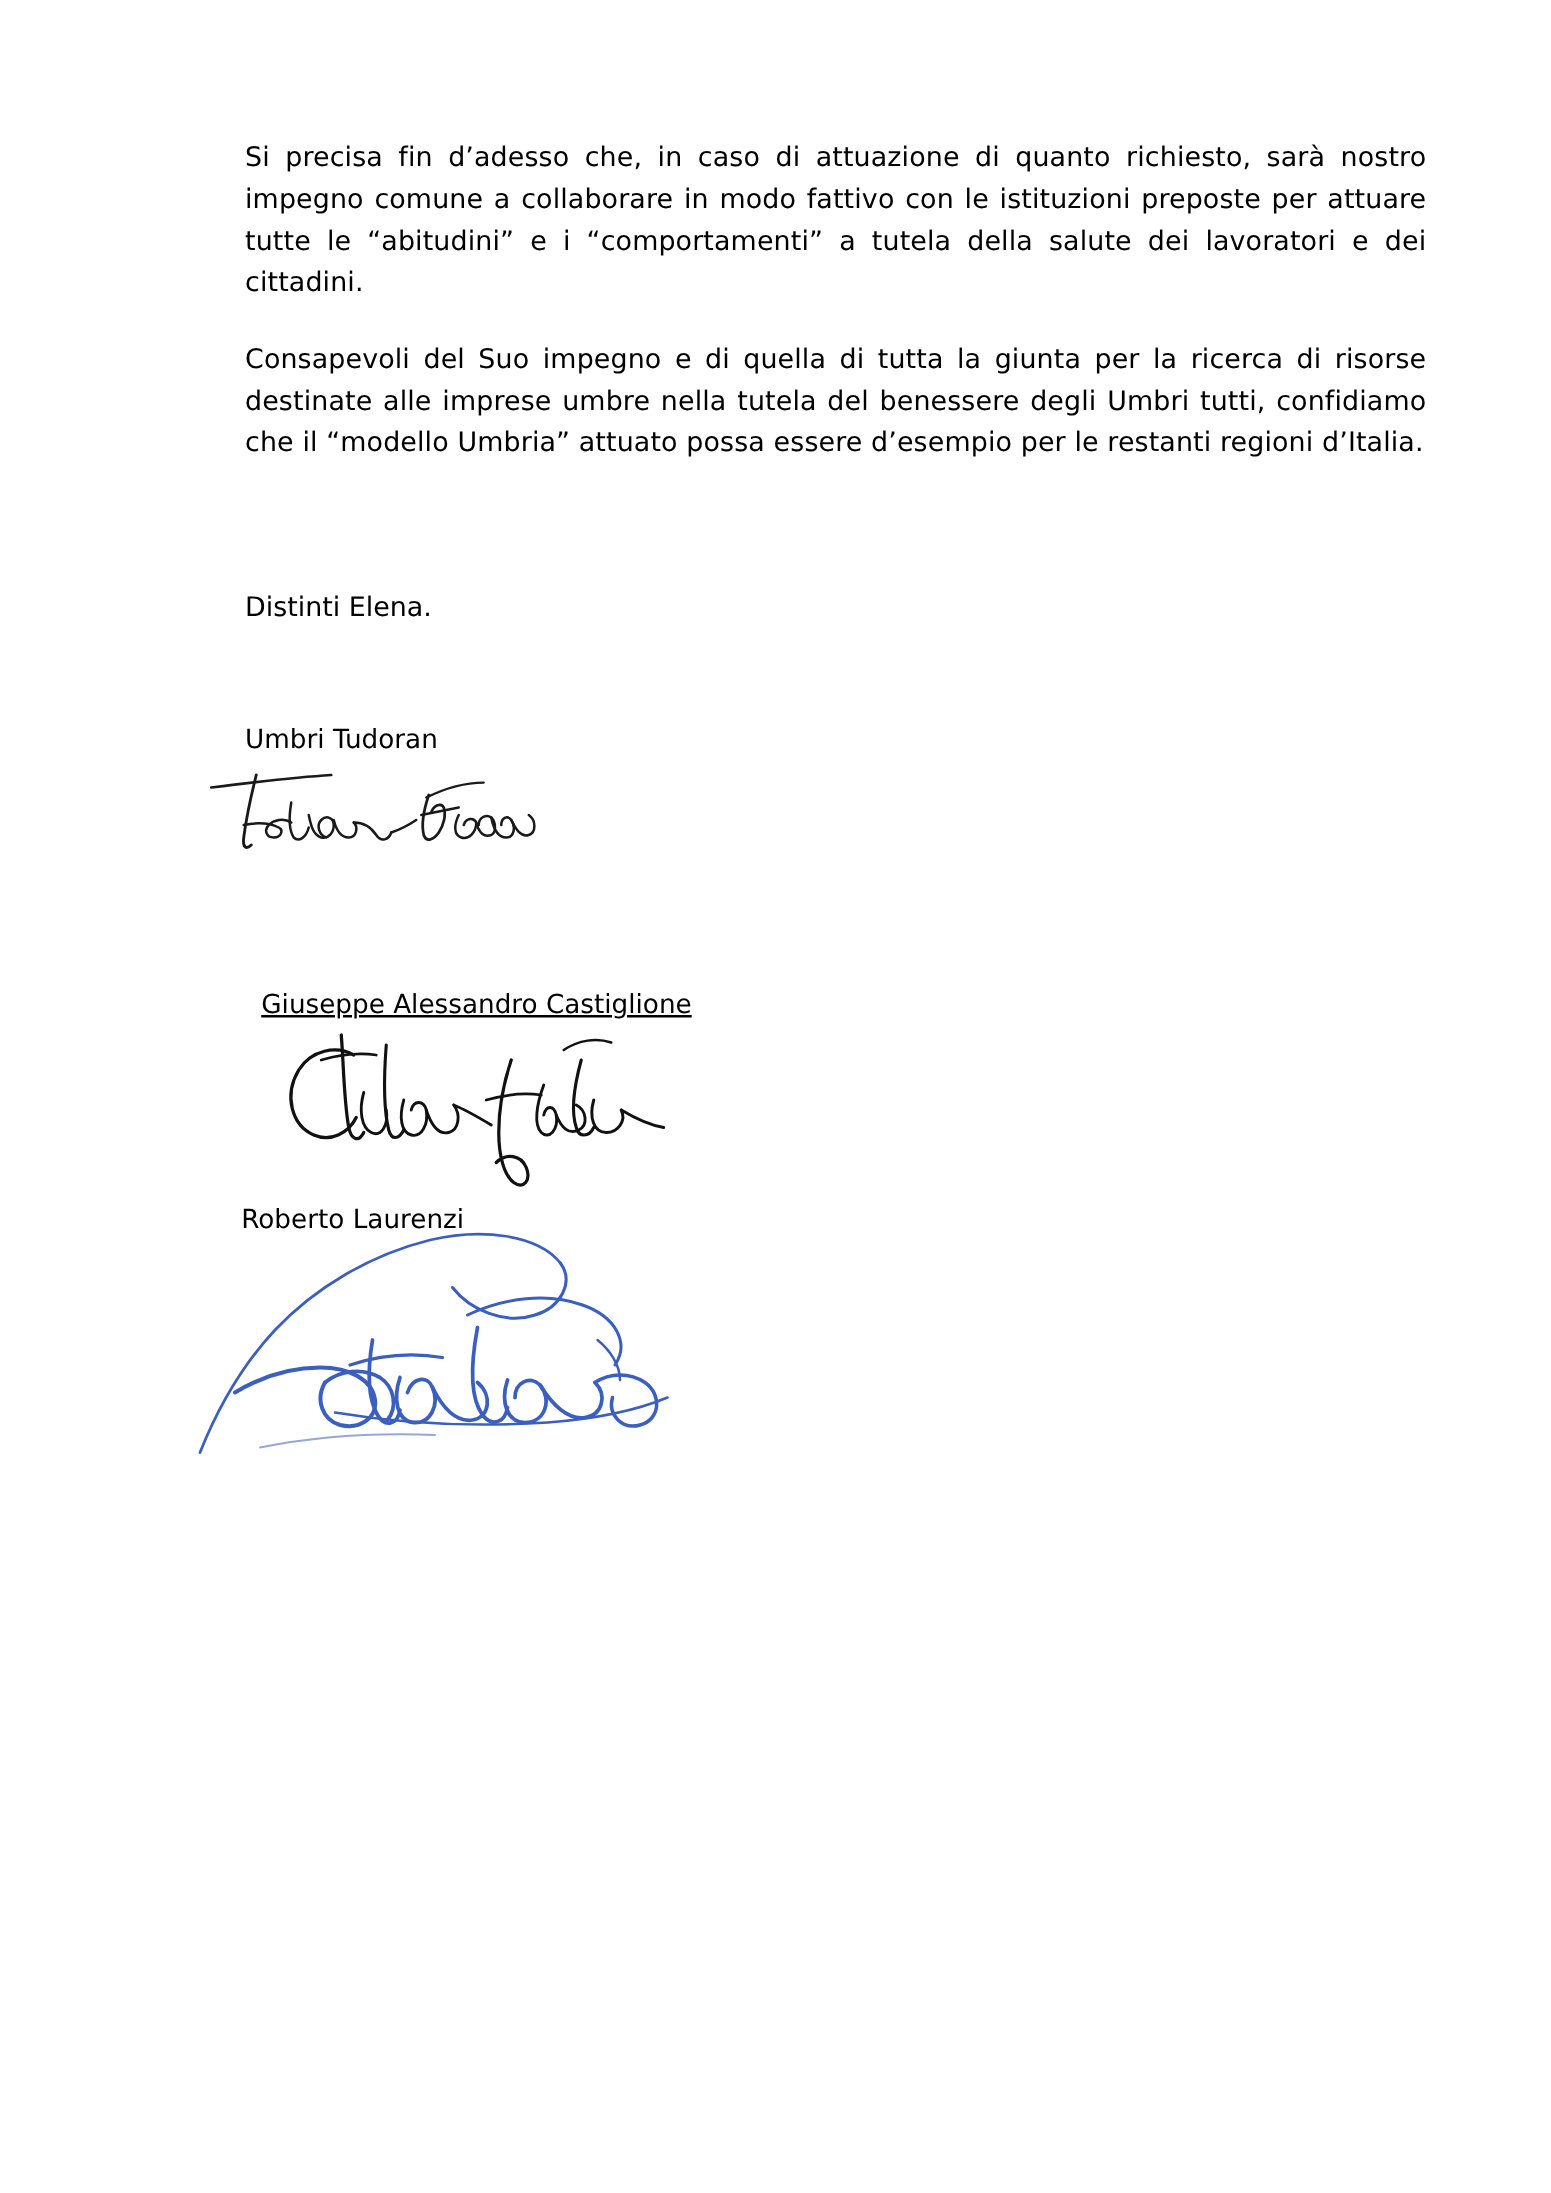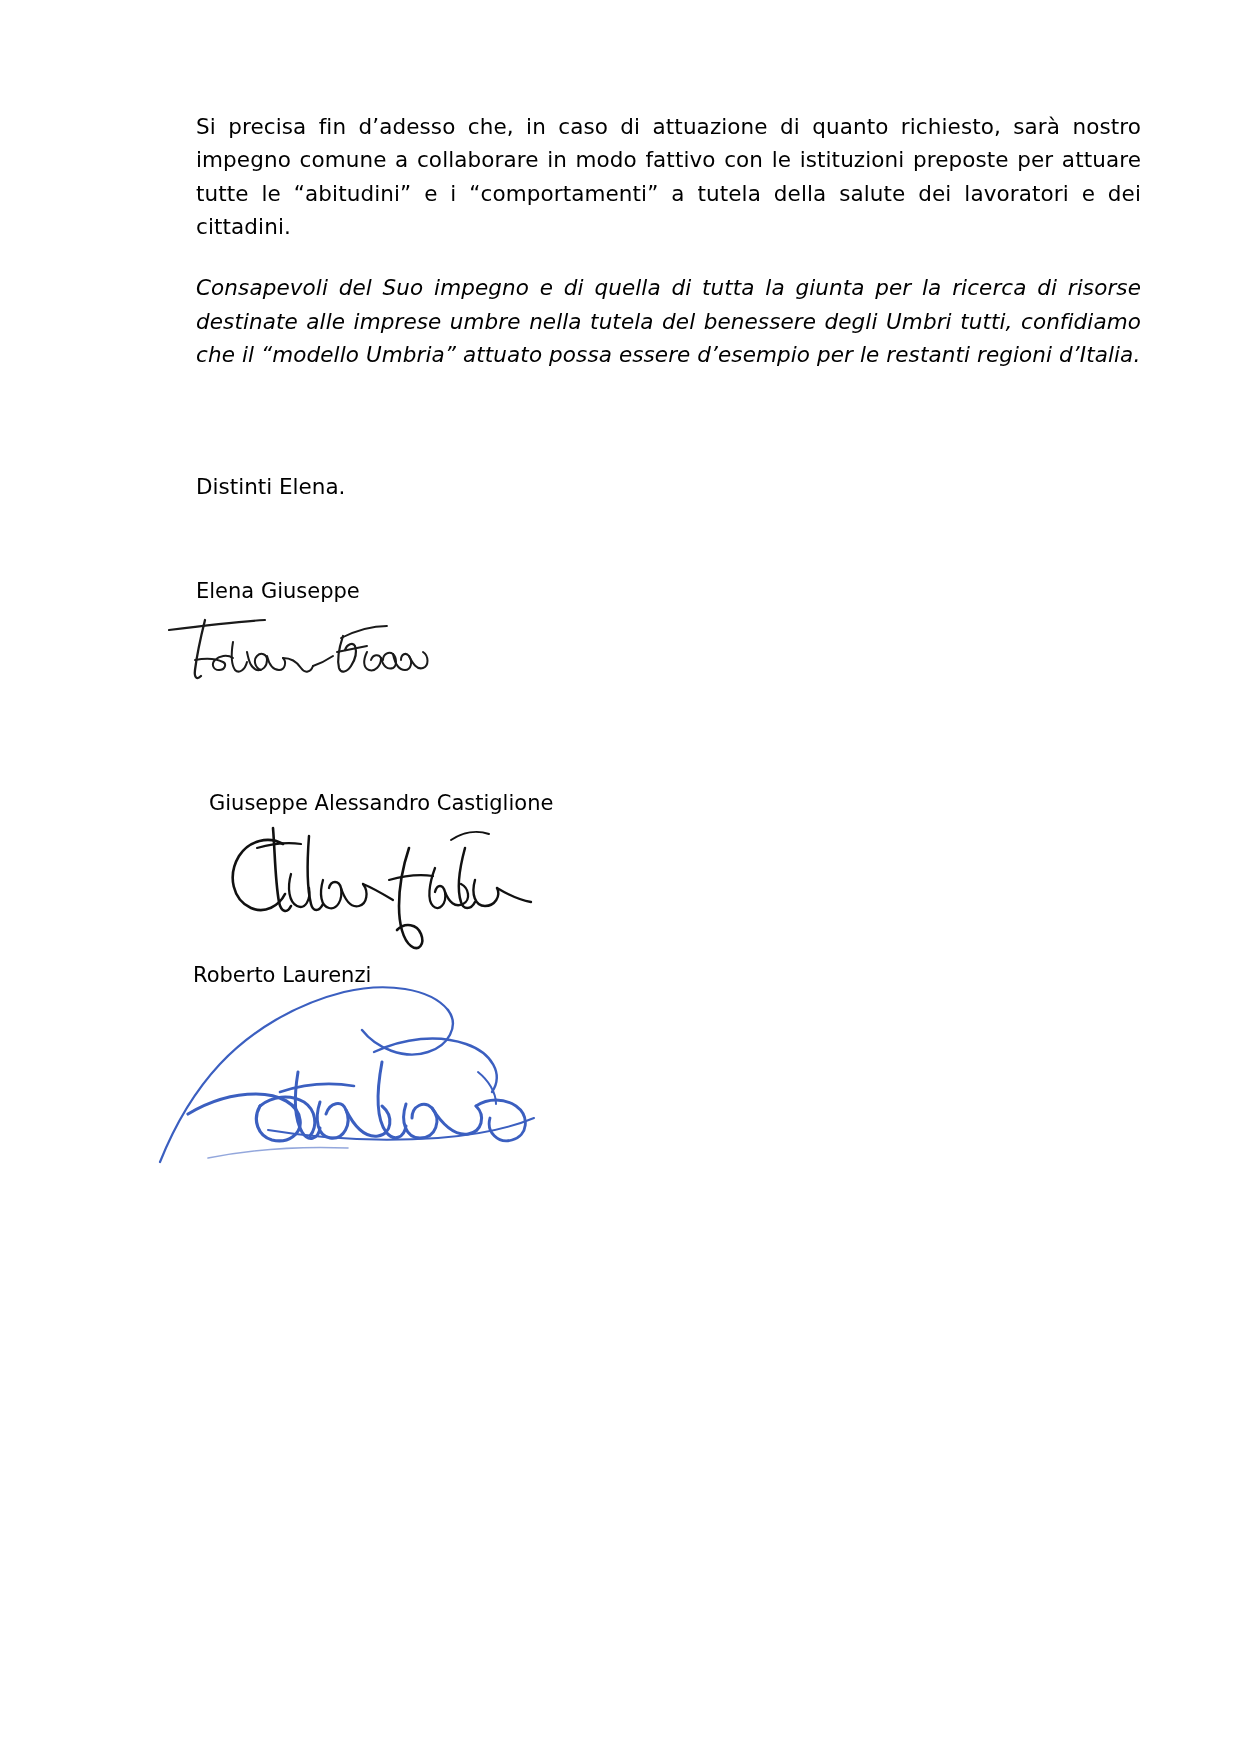--- a/index.html
+++ b/index.html
@@ -28,21 +28,21 @@
     width: 945px;
   }
   p.para {
     margin: 0 0 28px 0;
     font-size: 21.5px;
     line-height: 1.55;
     text-align: justify;
     text-justify: inter-word;
     letter-spacing: 0.1px;
   }
-  p.para:last-of-type { margin-bottom: 0; font-style: italic; }
+  p.para:last-of-type { margin-bottom: 0; }
 
   .closing {
     position: absolute;
     left: 148px;
     top: 472px;
     font-size: 21.5px;
     line-height: 1.4;
   }
 
   .sig-block { position: absolute; }
@@ -52,21 +52,21 @@
     line-height: 1.3;
     white-space: nowrap;
   }
 
   
   #signer-0 { left: 148px; top: 578px; }
   #signer-0 .sig-img { position: absolute; left: -35px; top: 30px; }
 
   
   #signer-1 { left: 155px; top: 790px; }
-  #signer-1 .sig-name { padding-left: 6px; }
+  #signer-1 .sig-name { padding-left: 6px; text-decoration: underline; }
   #signer-1 .sig-img { position: absolute; left: 10px; top: 28px; }
 
   
   #signer-2 { left: 145px; top: 962px; }
   #signer-2 .sig-img { position: absolute; left: -45px; top: -10px; }
 
   svg { display: block; overflow: visible; }
 </style>
 </head>
 <body>
@@ -74,21 +74,21 @@
 <div class="page">
 
   <div class="content">
     <p class="para">Si precisa fin d’adesso che, in caso di attuazione di quanto richiesto, sarà nostro impegno comune a collaborare in modo fattivo con le istituzioni preposte per attuare tutte le “abitudini” e i “comportamenti” a tutela della salute dei lavoratori e dei cittadini.</p>
     <p class="para">Consapevoli del Suo impegno e di quella di tutta la giunta per la ricerca di risorse destinate alle imprese umbre nella tutela del benessere degli Umbri tutti, confidiamo che il “modello Umbria” attuato possa essere d’esempio per le restanti regioni d’Italia.</p>
   </div>
 
   <div class="closing">Distinti Elena.</div>
 
   <div class="sig-block" id="signer-0">
-    <div class="sig-name">Elena Giuseppe</div>
+    <div class="sig-name">Umbri Tudoran</div>
     <div class="sig-img">
       <svg width="280" height="90" viewBox="0 0 280 90" fill="none" xmlns="http://www.w3.org/2000/svg">
         <g stroke="#1a1a1a" stroke-linecap="round" stroke-linejoin="round" fill="none">
           <path d="M8 22 C40 18 72 14 104 12" stroke-width="2.1"></path>
           <path d="M44 12 C40 28 36 46 34 62 C33 70 36 72 40 68" stroke-width="2.3"></path>
           <path d="M34 52 C44 50 54 50 62 54 C66 56 64 62 58 62 C52 62 50 56 54 52 C58 48 66 46 72 50" stroke-width="2"></path>
           <path d="M72 34 C70 46 70 56 74 62 C78 66 84 62 86 54" stroke-width="2"></path>
           <path d="M86 44 C88 54 90 60 96 62 C102 63 106 58 106 52 C106 46 100 44 96 48 C92 52 94 60 100 62" stroke-width="2"></path>
           <path d="M106 48 C108 56 112 62 118 62 C124 62 126 54 122 50" stroke-width="2"></path>
           <path d="M122 50 C130 50 136 54 140 60 C144 66 150 64 152 58" stroke-width="2"></path>

